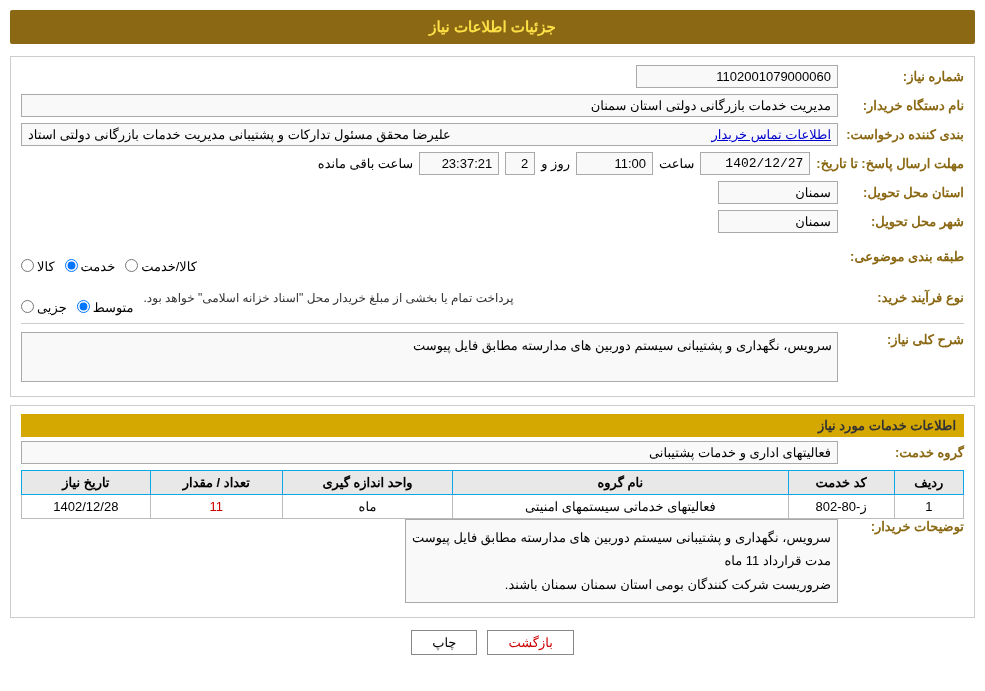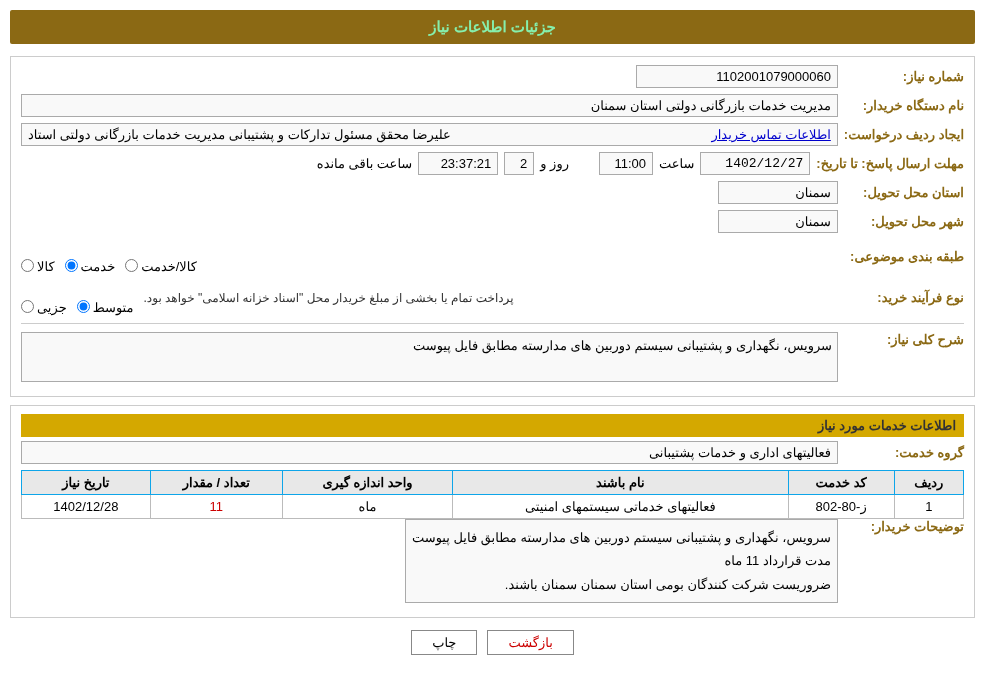--- a/index.html
+++ b/index.html
@@ -11,21 +11,21 @@
     }
     .page-wrapper {
       width: 985px;
       min-height: 691px;
       background: #fff;
       margin: 0 auto;
       padding: 10px;
     }
     .header-bar {
       background: #8B6914;
-      color: #86efac;
+      color: #fde047;
       text-align: center;
       padding: 8px 0;
       font-size: 15px;
       font-weight: bold;
       margin-bottom: 12px;
       border-radius: 2px;
     }
     .section {
       background: #fff;
       border: 1px solid #ccc;
@@ -185,32 +185,32 @@
         <span class="label">شماره نیاز:</span>
         <div class="value-inline" style="width:202px;">1102001079000060</div>
       </div>
 
       <div class="row">
         <span class="label">نام دستگاه خریدار:</span>
         <div class="value-box">مدیریت خدمات بازرگانی دولتی استان سمنان</div>
       </div>
 
       <div class="row">
-        <span class="label">ایجاد ردیف درخواست:</span>
+        <span class="label">بندی کننده درخواست:</span>
         <div class="value-box" style="display:flex; justify-content:space-between; align-items:center;">
           <span class="link-blue">اطلاعات تماس خریدار</span>
           <span>علیرضا محقق مسئول تداركات و پشتیبانی مدیریت خدمات بازرگانی دولتی استاد</span>
         </div>
       </div>
 
       <div class="row">
         <span class="label">مهلت ارسال پاسخ: تا تاریخ:</span>
         <div class="value-inline" style="width:110px;font-family:Liberation Mono, monospace;">1402/12/27</div>
         <span style="white-space:nowrap;">ساعت</span>
-        <div class="value-inline" style="width:54px;margin-left:24px;">11:00</div>
+        <div class="value-inline" style="width:77px;">11:00</div>
         <span style="white-space:nowrap;">روز و</span>
         <div class="value-inline" style="width:30px;">2</div>
         <div class="value-inline" style="width:80px;">23:37:21</div>
         <span style="white-space:nowrap;">ساعت باقی مانده</span>
       </div>
 
       <div class="row">
         <span class="label">استان محل تحویل:</span>
         <div class="value-inline" style="width:120px;">سمنان</div>
       </div>
@@ -268,21 +268,21 @@
       <div class="row">
         <span class="label">گروه خدمت:</span>
         <div class="value-box">فعالیتهای اداری و خدمات پشتیبانی</div>
       </div>
 
       <table>
         <thead>
           <tr>
             <th>ردیف</th>
             <th>کد خدمت</th>
-            <th>نام باشند</th>
+            <th>نام گروه</th>
             <th>واحد اندازه گیری</th>
             <th>تعداد / مقدار</th>
             <th>تاریخ نیاز</th>
           </tr>
         </thead>
         <tbody id="services-tbody">
         <tr>
     <td>1</td>
     <td>ز-80-802</td>
     <td>فعالیتهای خدماتی سیستمهای امنیتی</td>

